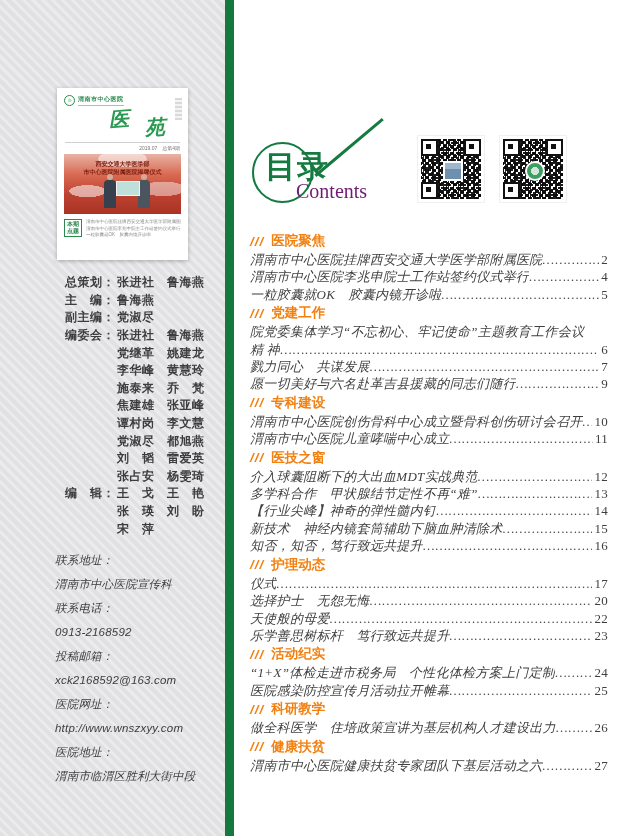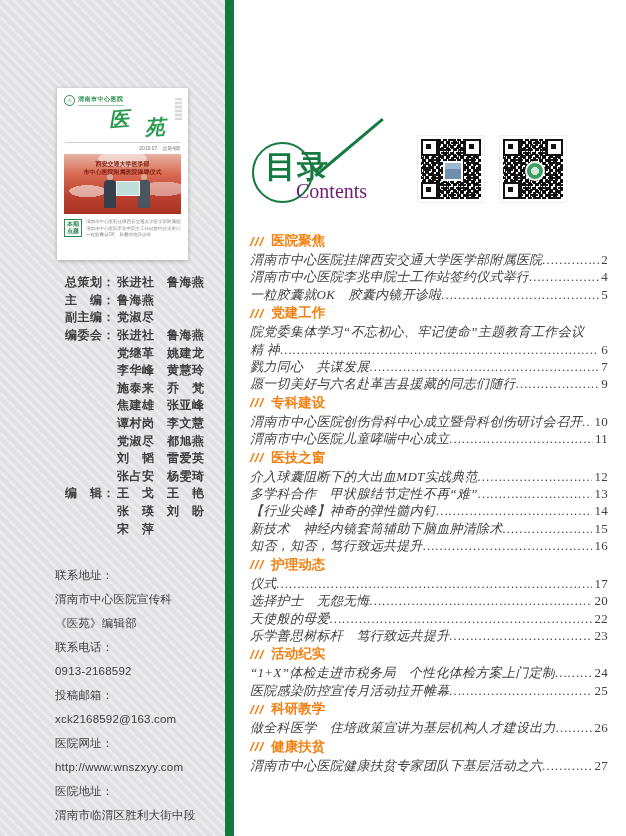--- a/index.html
+++ b/index.html
@@ -64,21 +64,21 @@
   .hl-lines{flex:1;overflow:hidden;}
   .hl-line{font-size:4.5px;color:#8a8a8a;white-space:nowrap;overflow:hidden;line-height:6.5px;}
   
   .editorial{position:absolute;left:57px;top:274px;width:165px;}
   .ed-row{display:flex;height:17.6px;align-items:center;
     font-size:12px;font-weight:600;color:#3d3d3d;letter-spacing:.5px;}
   .ed-label{width:52px;flex:0 0 auto;margin-left:8px;}
   .ed-c1{width:50px;flex:0 0 auto;font-family:Liberation Serif, serif;}
   .ed-c2{flex:1;}
   
-  .contact{position:absolute;left:55px;top:563px;width:170px;}
+  .contact{position:absolute;left:55px;top:548px;width:170px;font-style:italic;}
   .ct-line{font-size:11.5px;color:#3d3d3d;line-height:24px;font-weight:500;
     white-space:nowrap;letter-spacing:.2px;}
   
   .logo-contents{position:absolute;left:252px;top:138px;width:160px;height:74px;}
   .lc-circle{position:absolute;left:0;top:4px;width:57px;height:57px;
     border:2.5px solid #147a40;border-radius:50%;}
   .lc-diag{position:absolute;left:64px;top:36px;width:88px;height:2.5px;
     background:#147a40;transform:rotate(-40deg);transform-origin:left bottom;}
   .lc-cn{position:absolute;left:13px;top:8px;font-size:31px;font-weight:700;
     color:#147a40;letter-spacing:1px;font-family:"Liberation Serif",serif;}
@@ -226,21 +226,20 @@
     <div class="ed-row">
       <span class="ed-label"></span>
       <span class="ed-c1">宋　萍</span>
       <span class="ed-c2"></span>
     </div>
   </div>
 
 <div class="contact" id="contact">
     <div class="ct-line">联系地址：</div>
     <div class="ct-line">渭南市中心医院宣传科</div>
-    <div class="ct-line">《医苑》编辑部</div>
     <div class="ct-line">联系电话：</div>
     <div class="ct-line">0913-2168592</div>
     <div class="ct-line">投稿邮箱：</div>
     <div class="ct-line">xck2168592@163.com</div>
     <div class="ct-line">医院网址：</div>
     <div class="ct-line">http://www.wnszxyy.com</div>
     <div class="ct-line">医院地址：</div>
     <div class="ct-line">渭南市临渭区胜利大街中段</div>
   </div>
 

